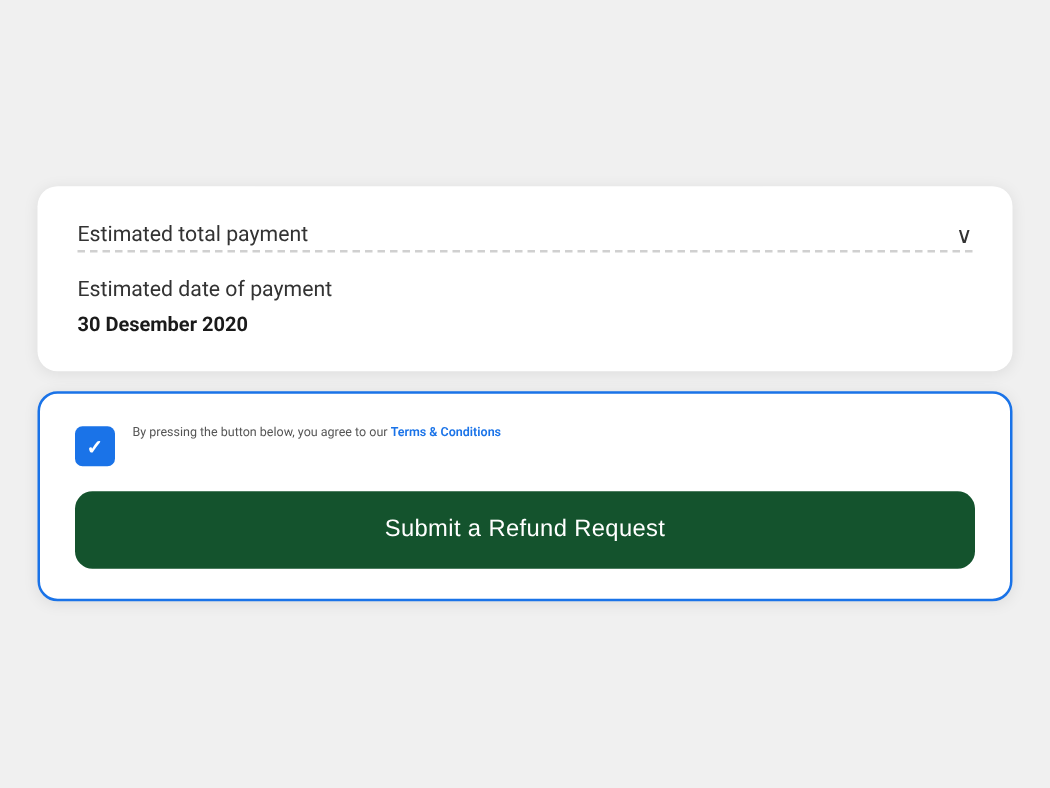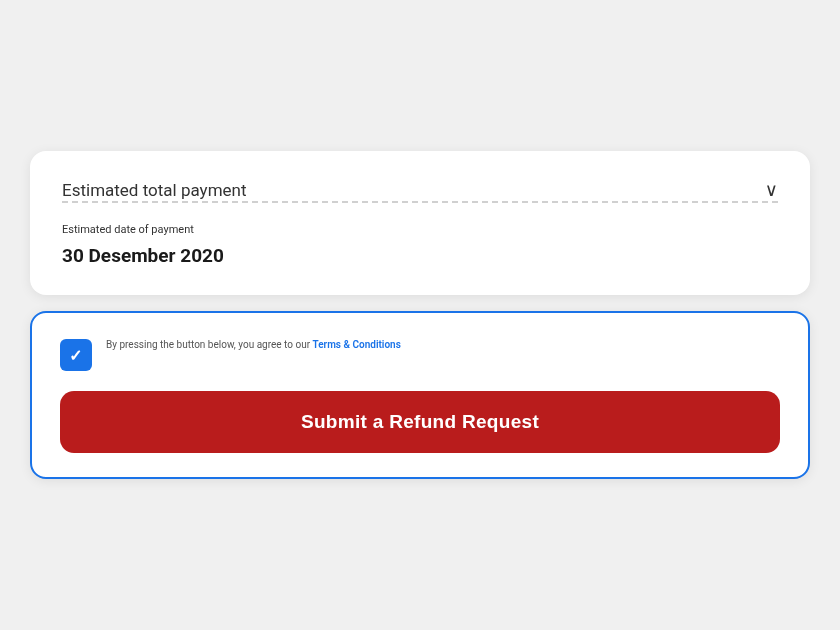--- a/index.html
+++ b/index.html
@@ -64,28 +64,28 @@
       margin-bottom: 20px;
     }
 
     .divider {
       border: none;
       border-top: 2px dashed #d0d0d0;
       margin: 0 0 20px 0;
     }
 
     .payment-date-label {
-      font-size: 11px;
+      font-size: 17px;
       color: #333;
       font-weight: 400;
       margin-bottom: 8px;
     }
 
     .payment-date-value {
-      font-size: 19px;
+      font-size: 16px;
       font-weight: 700;
       color: #1a1a1a;
     }
 
     .card-lower {
       background: #ffffff;
       border-radius: 16px;
       padding: 24px 28px;
       width: 100%;
       max-width: 780px;
@@ -127,27 +127,27 @@
 
     .terms-link {
       color: #1a73e8;
       font-weight: 600;
       cursor: pointer;
       text-decoration: none;
     }
 
     .submit-button {
       width: 100%;
-      background: #b91c1c;
+      background: #14532d;
       color: #ffffff;
       border: none;
       border-radius: 14px;
       padding: 20px;
       font-size: 19px;
-      font-weight: 700;
+      font-weight: 400;
       cursor: pointer;
       letter-spacing: 0.3px;
     }
   </style>
 </head>
 <body>
 
 <div class="page-container">
 
   <div class="card-upper">

